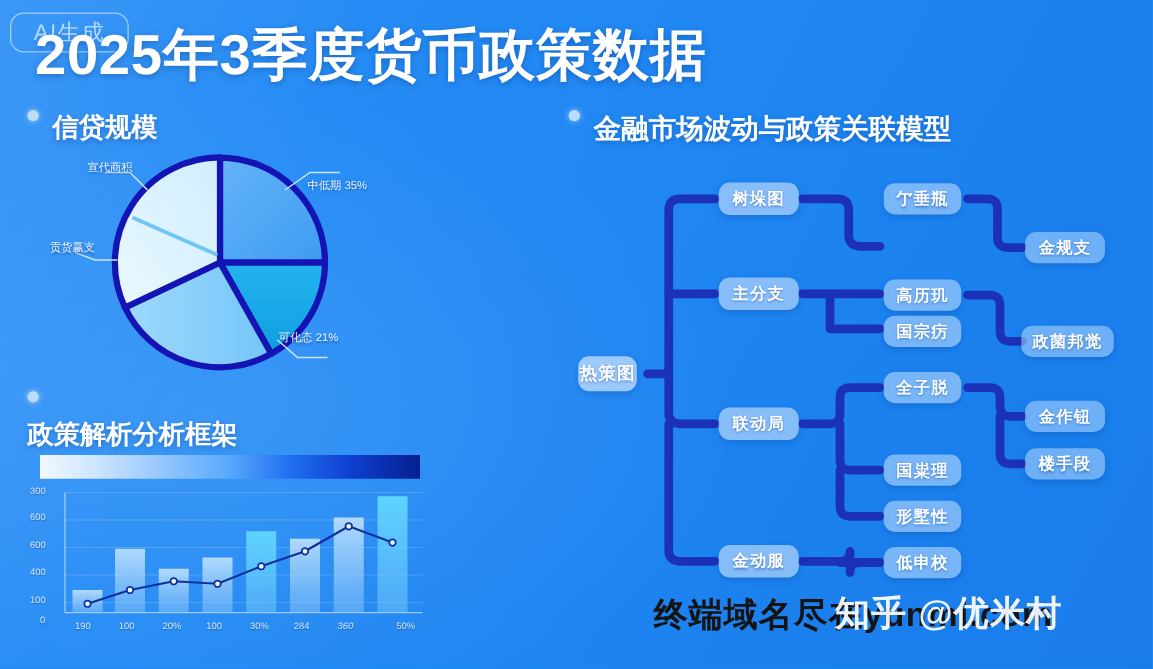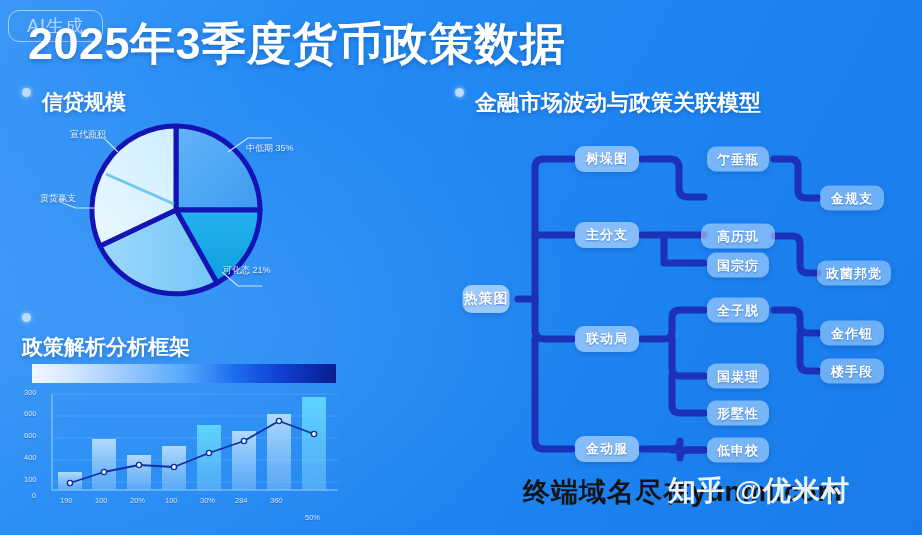--- a/index.html
+++ b/index.html
@@ -215,21 +215,21 @@
   <div class="axis-lab" style="left:8px;top:113px;">100</div>
   <div class="axis-lab" style="left:16px;top:129px;">0</div>
 
   <div class="axis-lab" style="left:44px;top:134px;">190</div>
   <div class="axis-lab" style="left:79px;top:134px;">100</div>
   <div class="axis-lab" style="left:114px;top:134px;">20%</div>
   <div class="axis-lab" style="left:149px;top:134px;">100</div>
   <div class="axis-lab" style="left:184px;top:134px;">30%</div>
   <div class="axis-lab" style="left:219px;top:134px;">284</div>
   <div class="axis-lab" style="left:254px;top:134px;font-style:italic;">360</div>
-  <div class="axis-lab" style="left:289px;top:134px;margin-top:17px;">50%</div>
+  <div class="axis-lab" style="left:301px;top:134px;">50%</div>
 </div>
 
 <div class="section-head" id="head-model">
   <span class="sec-dot"></span>
   <span class="sec-text">金融市场波动与政策关联模型</span>
 </div>
 
 <div id="map-wrap">
   <svg id="map-svg" width="480" height="340" viewBox="0 0 480 340">
     <g fill="none" stroke="#1b31b8" stroke-width="7" stroke-linecap="round" stroke-linejoin="round">
@@ -259,21 +259,21 @@
     </g>
   </svg>
 
   <div class="node root" style="left:54px;top:171px;width:47px;height:28px;">热策图</div>
   <div class="node lvl1" style="left:175px;top:31px;width:64px;height:26px;">树垛图</div>
   <div class="node lvl1" style="left:175px;top:107px;width:64px;height:26px;">主分支</div>
   <div class="node lvl1" style="left:175px;top:211px;width:64px;height:26px;">联动局</div>
   <div class="node lvl1" style="left:175px;top:321px;width:64px;height:26px;">金动服</div>
 
   <div class="node lvl2" style="left:306px;top:31px;width:62px;height:25px;">亇垂瓶</div>
-  <div class="node lvl2" style="left:306px;top:108px;width:74px;height:25px;">高历玑</div>
+  <div class="node lvl2" style="left:306px;top:108px;width:62px;height:25px;">高历玑</div>
   <div class="node lvl2" style="left:306px;top:137px;width:62px;height:25px;">国宗疠</div>
   <div class="node lvl2" style="left:306px;top:182px;width:62px;height:25px;">全子脱</div>
   <div class="node lvl2" style="left:306px;top:248px;width:62px;height:25px;">国粜理</div>
   <div class="node lvl2" style="left:306px;top:285px;width:62px;height:25px;">形墅性</div>
   <div class="node lvl2" style="left:306px;top:322px;width:62px;height:25px;">低申校</div>
 
   <div class="node lvl3" style="left:420px;top:70px;width:64px;height:25px;">金规支</div>
   <div class="node lvl3" style="left:422px;top:145px;width:74px;height:25px;">政菌邦觉</div>
   <div class="node lvl3" style="left:420px;top:205px;width:64px;height:25px;">金作钮</div>
   <div class="node lvl3" style="left:420px;top:243px;width:64px;height:25px;">楼手段</div>

